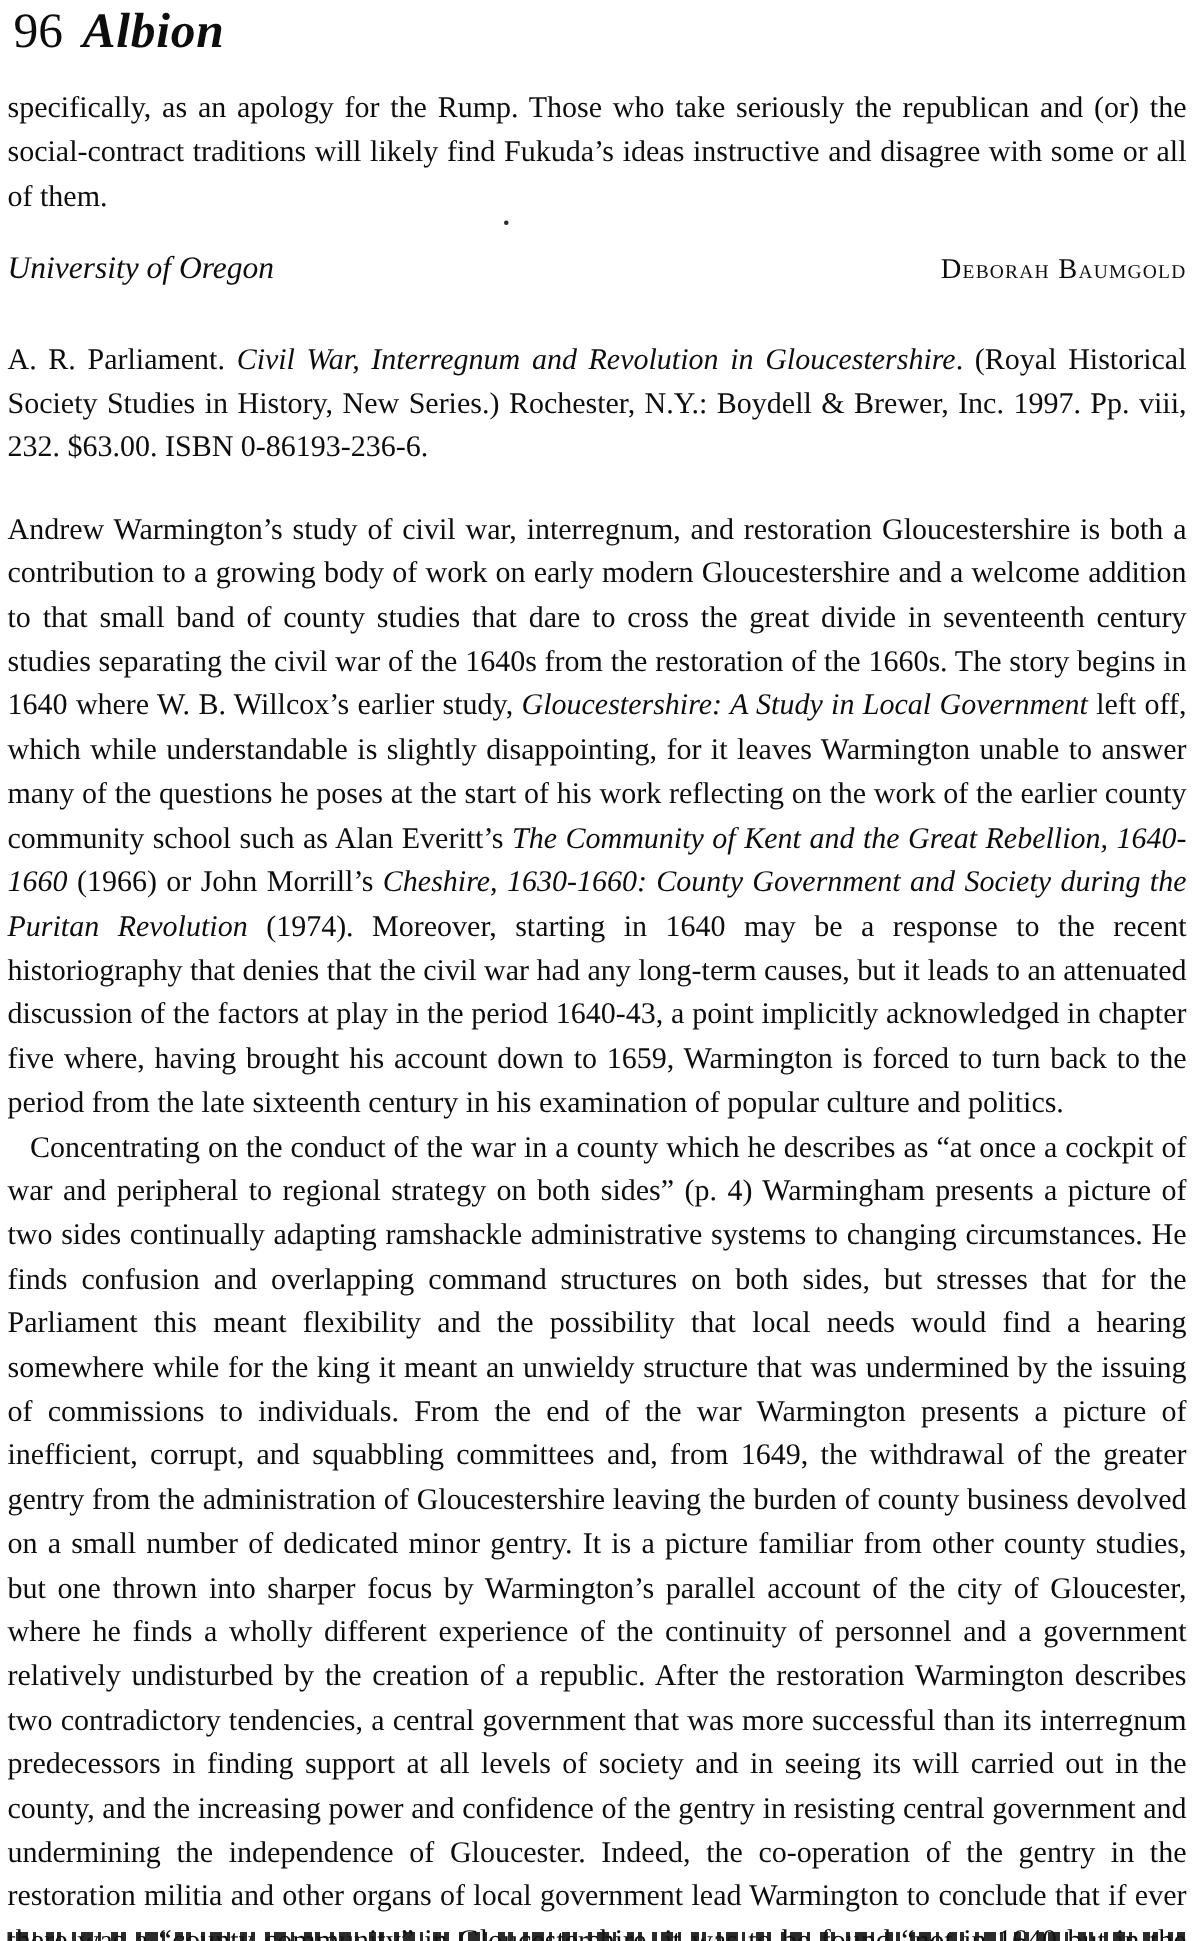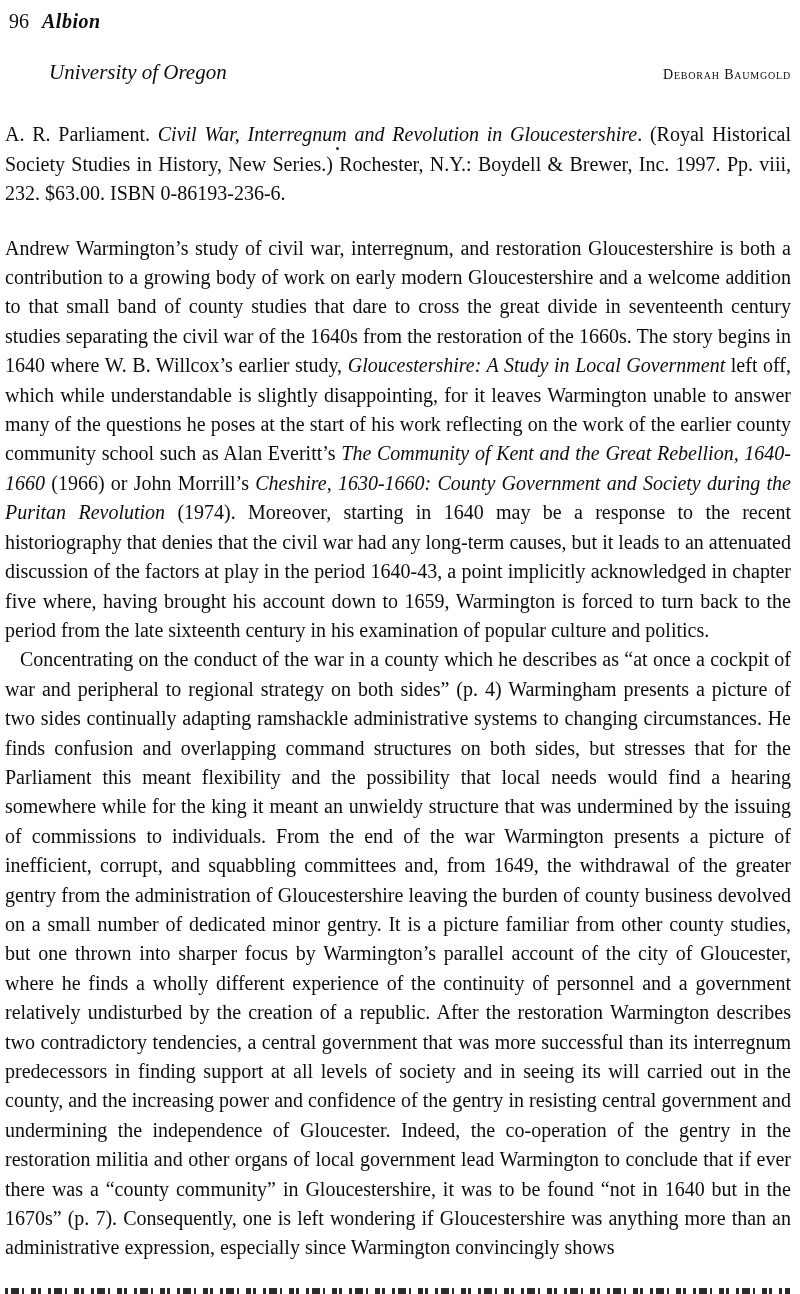--- a/index.html
+++ b/index.html
@@ -16,45 +16,45 @@
     background: #ffffff;
     color: #0d0d0d;
     padding: 6px 9px 0 5px;
     font-family: "Liberation Serif", serif;
     font-size: 20px;
     line-height: 29.4px;
   }
   p { margin: 0; text-align: justify; }
 
   .journal-header {
-    font-size: 20px;
+    font-size: 33px;
     line-height: 30px;
     margin: 0 0 22px 4px;
     text-align: left;
   }
   .journal-header .page-number { font-style: normal; }
   .journal-header .journal-title {
     font-style: italic;
     font-weight: bold;
     margin-left: 13px;
     letter-spacing: 0.5px;
   }
 
   .prev-review-end { margin-bottom: 18px; }
 
   .sig-row {
     display: flex;
     justify-content: space-between;
     align-items: baseline;
     margin: 0 0 31px 0;
   }
-  .affiliation { font-style: italic; font-size: 21px; margin-left: 44px; }
+  .affiliation { font-style: italic; font-size: 21px; }
   .reviewer {
     font-variant: small-caps;
-    font-size: 14px;
+    font-size: 19px;
     letter-spacing: 0.8px;
   }
 
   .citation { margin-bottom: 25px; }
   .italic { font-style: italic; }
 
   .review-para2 { text-indent: 15px; }
 
   .ink-speck {
     position: absolute;
@@ -85,20 +85,21 @@
 </style>
 </head>
 <body>
 
 <div class="page">
 
   <div class="journal-header">
     <span class="page-number">96</span><span class="journal-title">Albion</span>
   </div>
 
+  <p class="prev-review-end">specifically, as an apology for the Rump. Those who take seriously the republican and (or) the social-contract traditions will likely find Fukuda’s ideas instructive and disagree with some or all of them.</p>
 
   <div class="sig-row">
     <span class="affiliation">University of Oregon</span>
     <span class="reviewer">Deborah Baumgold</span>
   </div>
 
   <p class="citation"><span>A. R. Parliament. </span><span class="italic">Civil War, Interregnum and Revolution in Gloucestershire</span><span>. (Royal Historical Society Studies in History, New Series.) Rochester, N.Y.: Boydell &amp; Brewer, Inc. 1997. Pp. viii, 232. $63.00. ISBN 0-86193-236-6.</span></p>
 
   <div class="review-body">
     <p class="review-para1"><span>Andrew Warmington’s study of civil war, interregnum, and restoration Gloucestershire is both a contribution to a growing body of work on early modern Gloucestershire and a welcome addition to that small band of county studies that dare to cross the great divide in seventeenth century studies separating the civil war of the 1640s from the restoration of the 1660s. The story begins in 1640 where W. B. Willcox’s earlier study, </span><span class="italic">Gloucestershire: A Study in Local Government</span><span> left off, which while understandable is slightly disappointing, for it leaves Warmington unable to answer many of the questions he poses at the start of his work reflecting on the work of the earlier county community school such as Alan Everitt’s </span><span class="italic">The Community of Kent and the Great Rebellion, 1640-1660</span><span> (1966) or John Morrill’s </span><span class="italic">Cheshire, 1630-1660: County Government and Society during the Puritan Revolution</span><span> (1974). Moreover, starting in 1640 may be a response to the recent historiography that denies that the civil war had any long-term causes, but it leads to an attenuated discussion of the factors at play in the period 1640-43, a point implicitly acknowledged in chapter five where, having brought his account down to 1659, Warmington is forced to turn back to the period from the late sixteenth century in his examination of popular culture and politics.</span></p>

